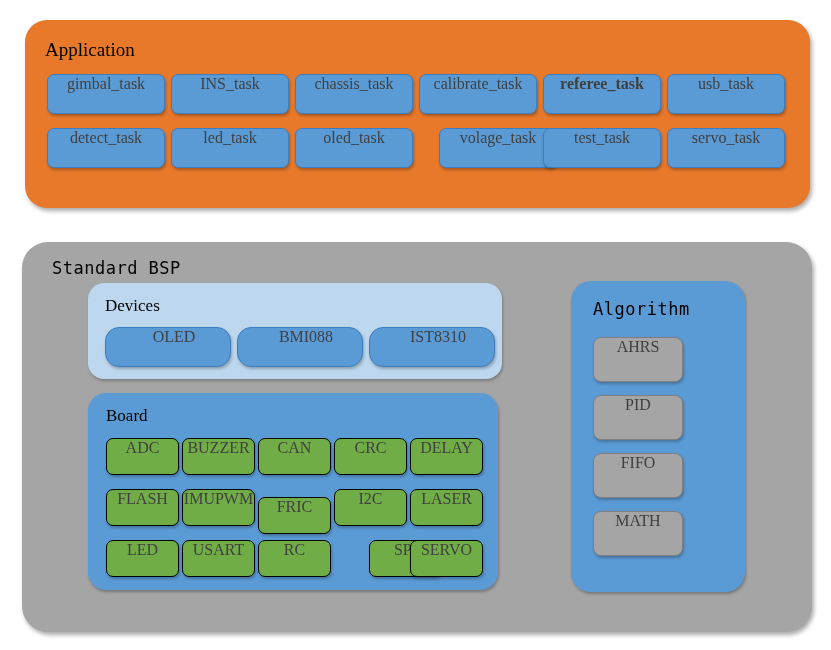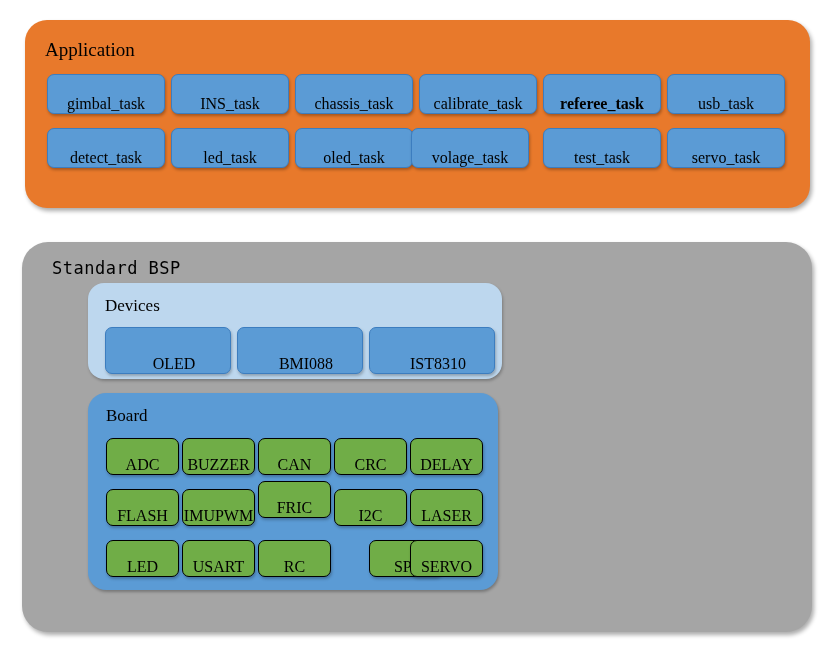--- a/index.html
+++ b/index.html
@@ -27,23 +27,23 @@
   .panel-label {
     position: absolute;
     color: #000000;
     white-space: nowrap;
     line-height: 1;
   }
   .chip {
     position: absolute;
     box-sizing: border-box;
     display: flex;
-    align-items: flex-end;
+    align-items: flex-start;
     justify-content: center;
-    color: #000000;
+    color: #404040;
     white-space: nowrap;
     text-align: center;
   }
 
   
   #application-panel {
     left: 25px;
     top: 20px;
     width: 785px;
     height: 188px;
@@ -95,23 +95,23 @@
     box-shadow: 1px 2px 3px rgba(0,0,0,0.25);
   }
   #devices-label {
     left: 17px;
     top: 14px;
     font-size: 17px;
   }
   .device-chip {
     background: #5B9BD5;
     border: 1px solid #3C7DBF;
-    border-radius: 7px;
+    border-radius: 14px;
     font-size: 16px;
-    height: 47px;
+    height: 40px;
     top: 44px;
     box-shadow: 1px 2px 3px rgba(0,0,0,0.25);
     padding-left: 12px;
   }
 
   
   #board-panel {
     left: 88px;
     top: 393px;
     width: 410px;
@@ -193,21 +193,21 @@
     <div id="application-row-2">
         <div class="chip task-chip" style="left: 22px; top: 108px; width: 118px;">
           <span>detect_task</span>
         </div>
         <div class="chip task-chip" style="left: 146px; top: 108px; width: 118px;">
           <span>led_task</span>
         </div>
         <div class="chip task-chip" style="left: 270px; top: 108px; width: 118px;">
           <span>oled_task</span>
         </div>
-        <div class="chip task-chip" style="left: 386px; top: 108px; width: 118px;">
+        <div class="chip task-chip" style="left: 414px; top: 108px; width: 118px;">
           <span>volage_task</span>
         </div>
         <div class="chip task-chip" style="left: 518px; top: 108px; width: 118px;">
           <span>test_task</span>
         </div>
         <div class="chip task-chip" style="left: 642px; top: 108px; width: 118px;">
           <span>servo_task</span>
         </div>
       </div>
   </div>
@@ -250,21 +250,21 @@
           <span>DELAY</span>
         </div>
       </div>
     <div id="board-row-2">
         <div class="chip board-chip" style="left: 18px; top: 96px; width: 73px;">
           <span>FLASH</span>
         </div>
         <div class="chip board-chip" style="left: 94px; top: 96px; width: 73px;">
           <span>IMUPWM</span>
         </div>
-        <div class="chip board-chip" style="left: 170px; top: 88px; width: 73px;">
+        <div class="chip board-chip" style="left: 170px; top: 104px; width: 73px;">
           <span>FRIC</span>
         </div>
         <div class="chip board-chip" style="left: 246px; top: 96px; width: 73px;">
           <span>I2C</span>
         </div>
         <div class="chip board-chip" style="left: 322px; top: 96px; width: 73px;">
           <span>LASER</span>
         </div>
       </div>
     <div id="board-row-3">
@@ -279,14 +279,31 @@
         </div>
         <div class="chip board-chip" style="left: 246px; top: 147px; width: 73px; margin-left: 35px;">
           <span>SPI</span>
         </div>
         <div class="chip board-chip" style="left: 322px; top: 147px; width: 73px;">
           <span>SERVO</span>
         </div>
       </div>
   </div>
 
+  <div class="panel" id="algorithm-panel">
+    <div class="panel-label" id="algorithm-label">Algorithm</div>
+    <div id="algorithm-column">
+        <div class="chip algo-chip" style="top: 56px;">
+          <span>AHRS</span>
+        </div>
+        <div class="chip algo-chip" style="top: 114px;">
+          <span>PID</span>
+        </div>
+        <div class="chip algo-chip" style="top: 172px;">
+          <span>FIFO</span>
+        </div>
+        <div class="chip algo-chip" style="top: 230px;">
+          <span>MATH</span>
+        </div>
+      </div>
+  </div>
 
 </div>
 
 </body></html>

